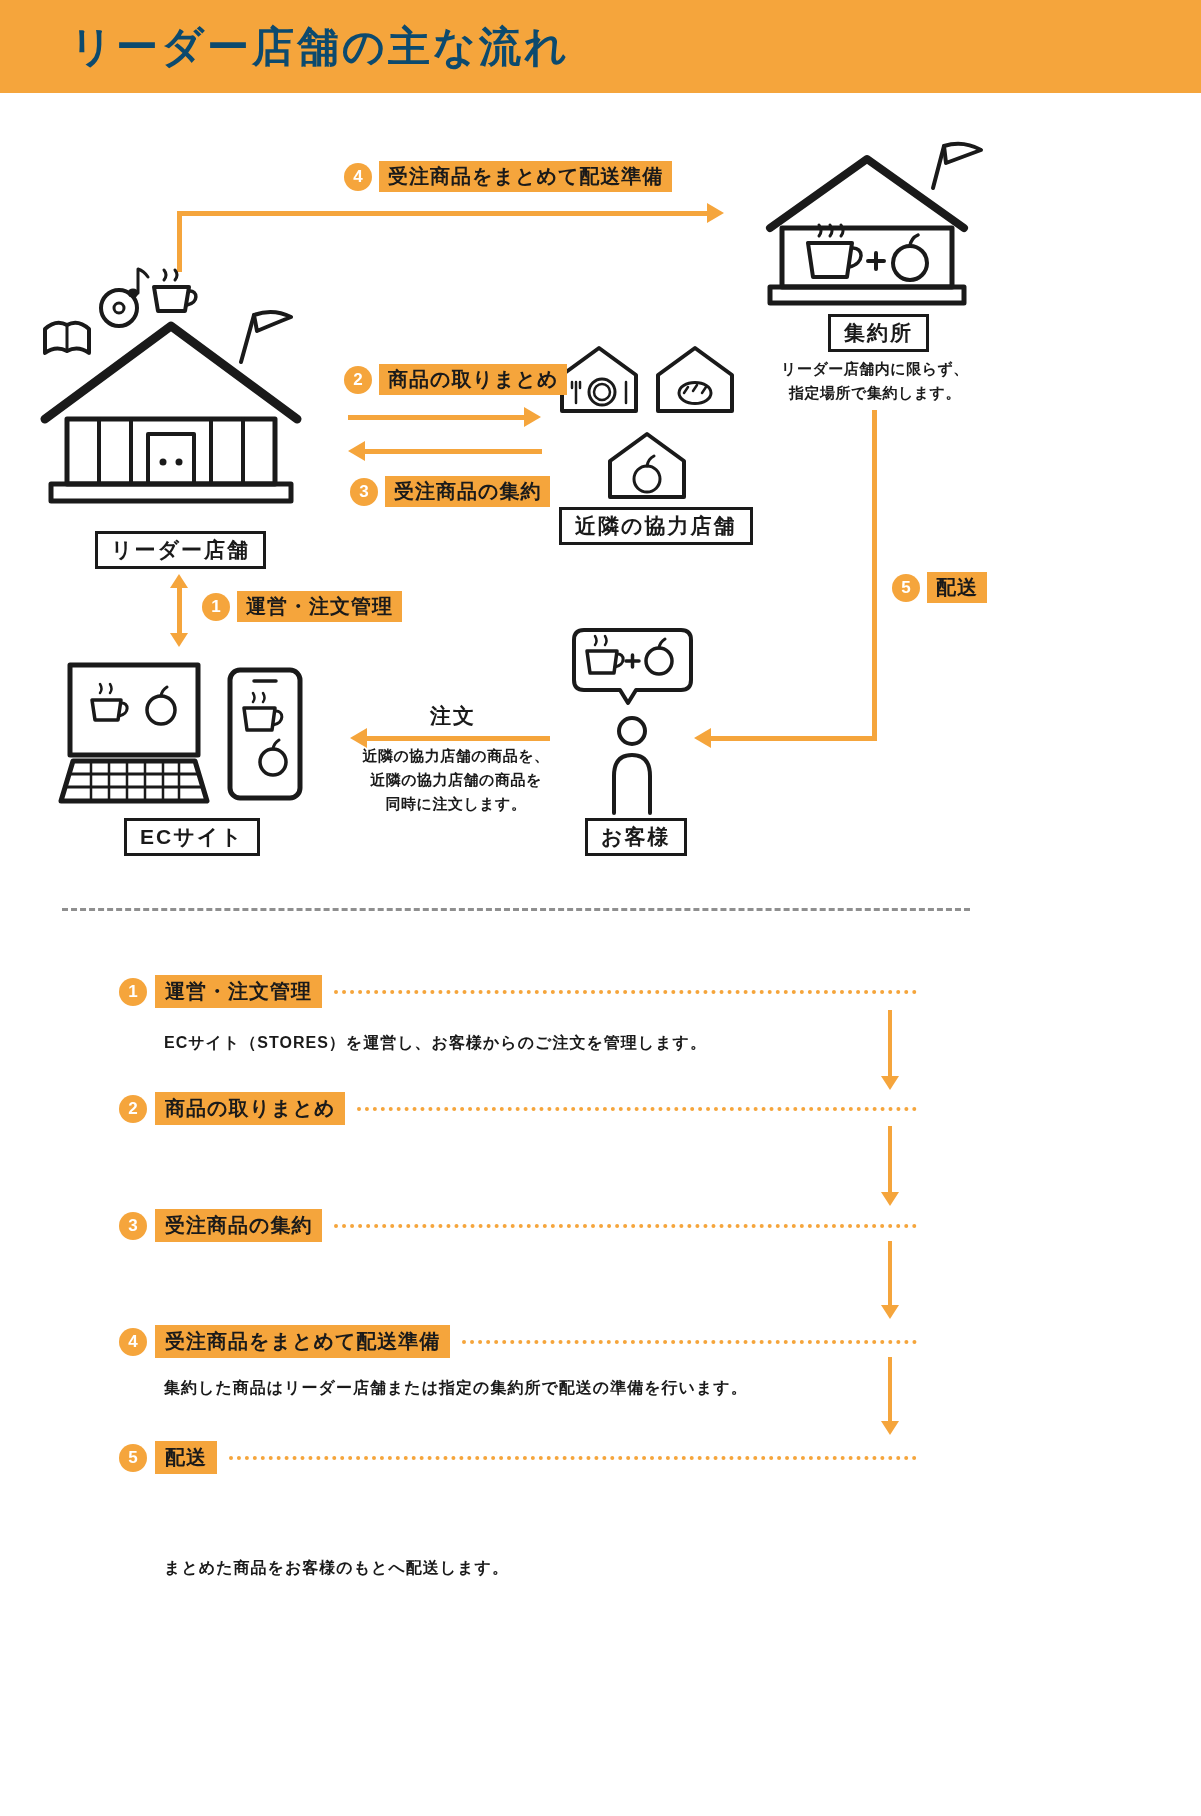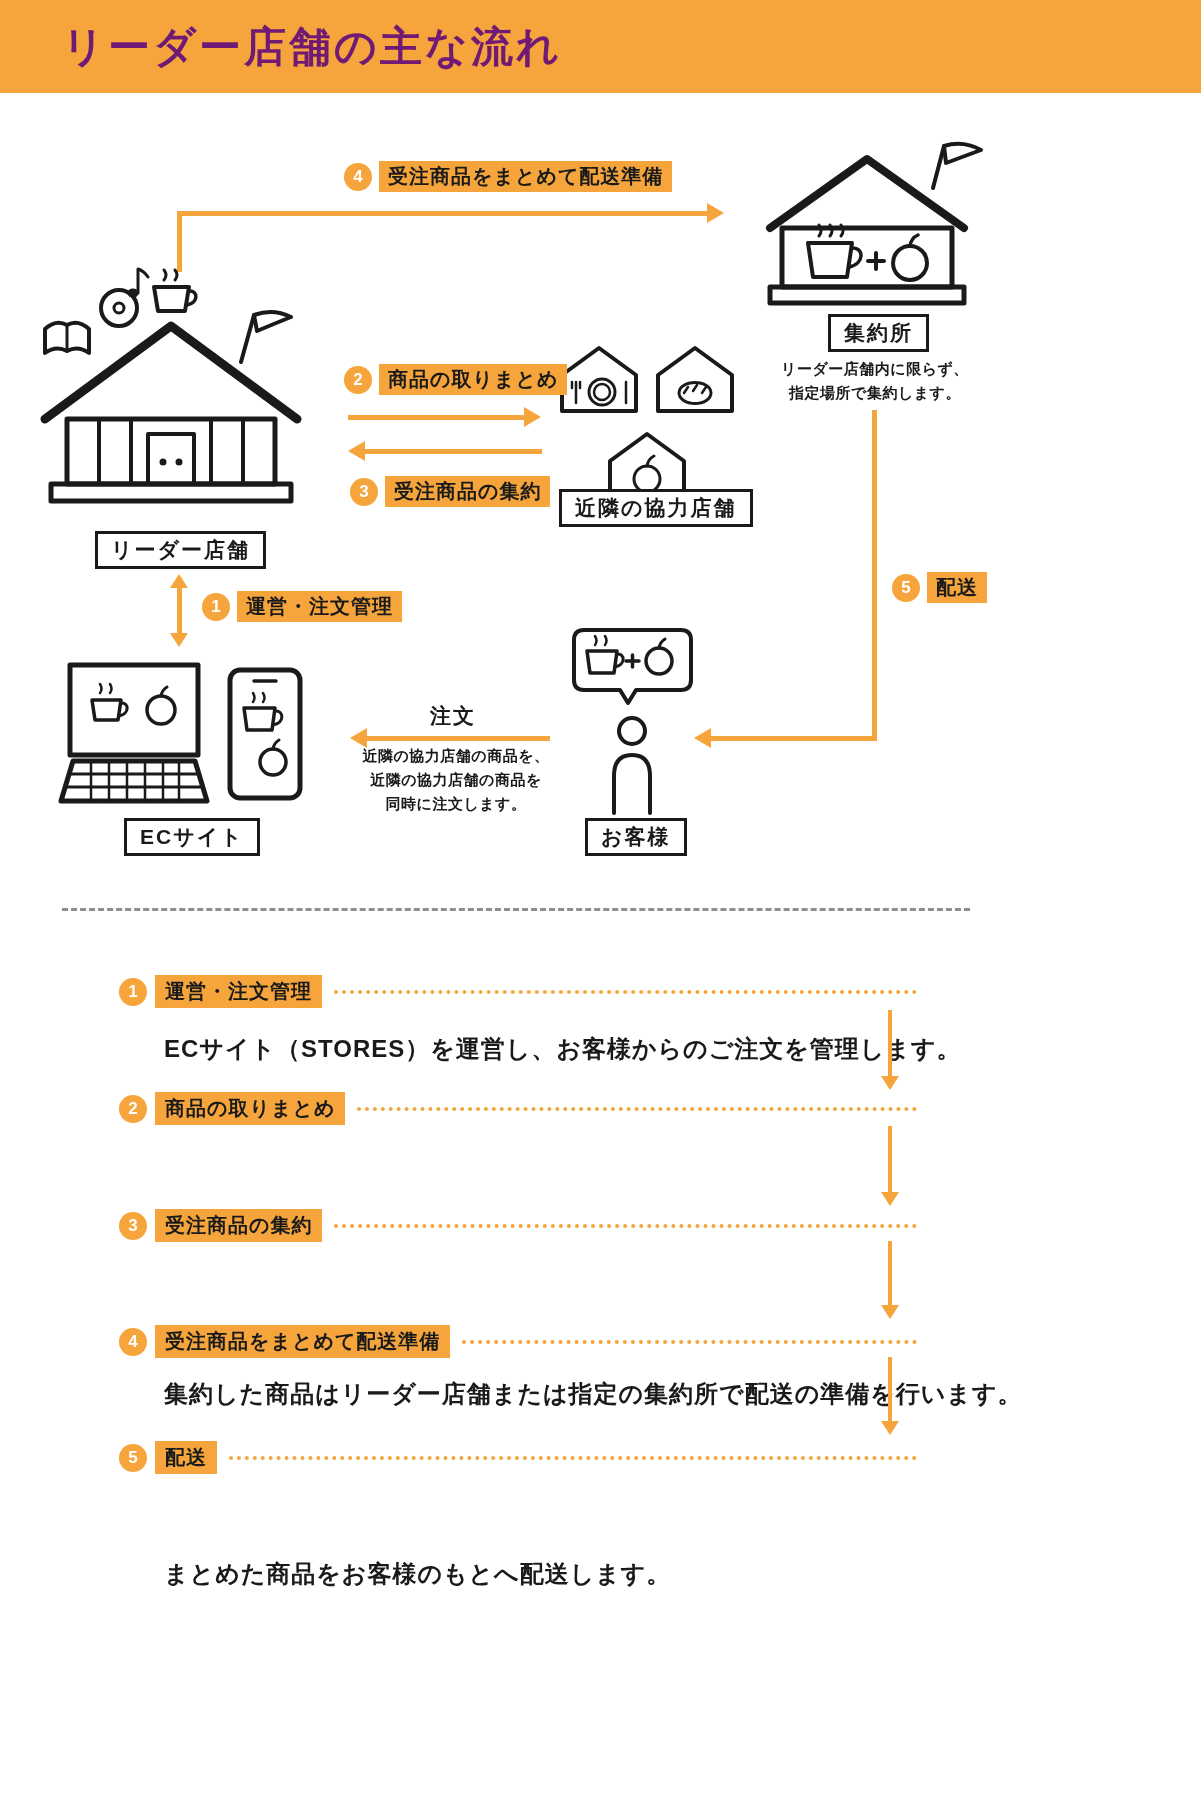--- a/index.html
+++ b/index.html
@@ -6,21 +6,21 @@
     --accent:#F5A53C;
     --ink:#1a1a1a;
     --divider:#8f8f8f;
   }
   *{box-sizing:border-box;margin:0;padding:0;}
   body{background:#fff;font-family:"Liberation Sans","DejaVu Sans",sans-serif;color:var(--ink);}
   .page{position:relative;width:1201px;height:1816px;background:#fff;overflow:hidden;}
 
   
   .header{position:absolute;left:0;top:0;width:1201px;height:93px;background:var(--accent);display:flex;align-items:center;}
-  .header-title{font-size:42px;font-weight:bold;color:#701a75;padding-left:62px;letter-spacing:3px;white-space:nowrap;}
+  .header-title{font-size:42px;font-weight:bold;color:#0c4a6e;padding-left:62px;letter-spacing:3px;white-space:nowrap;margin-left:8px;}
 
   
   .node-tag{position:absolute;border:3px solid var(--ink);padding:2px 13px;font-size:21px;font-weight:bold;letter-spacing:2px;background:#fff;white-space:nowrap;}
 
   
   .flow-tag{position:absolute;display:flex;align-items:center;gap:7px;}
   .num{width:28px;height:28px;border-radius:50%;background:var(--accent);color:#fff;font-weight:bold;font-size:17px;display:flex;align-items:center;justify-content:center;flex:0 0 28px;}
   .pill{background:var(--accent);color:var(--ink);font-size:20px;font-weight:bold;padding:2px 9px;white-space:nowrap;letter-spacing:1px;}
 
   
@@ -33,21 +33,21 @@
 
   .small-note{position:absolute;text-align:center;font-size:15px;font-weight:bold;line-height:1.6;letter-spacing:0.5px;}
   .order-word{position:absolute;text-align:center;font-size:21px;font-weight:bold;letter-spacing:2px;}
 
   .divider{position:absolute;left:62px;top:908px;width:908px;border-top:3px dashed var(--divider);}
 
   
   .step-row{position:absolute;left:119px;width:798px;display:flex;align-items:center;}
   .step-row .pill{margin-left:8px;font-size:20px;padding:3px 10px;}
   .dotlead{flex:1;border-top:4px dotted var(--accent);margin-left:12px;height:0;}
-  .step-desc{position:absolute;left:164px;font-size:24px;font-weight:bold;letter-spacing:1px;white-space:nowrap;}
+  .step-desc{position:absolute;left:164px;font-size:16px;font-weight:bold;letter-spacing:1px;white-space:nowrap;}
   .flow-down{position:absolute;left:881px;width:18px;display:flex;flex-direction:column;align-items:center;}
   .flow-down .bar{width:4px;background:var(--accent);}
 
   svg{position:absolute;fill:none;stroke:#1a1a1a;stroke-linecap:round;stroke-linejoin:round;}
 </style>
 </head>
 <body>
 
 <div class="page">
 
@@ -147,21 +147,21 @@
       <path d="M100,31 L137,4 L174,31 V67 H100 Z" stroke-width="4"></path>
       <ellipse cx="137" cy="49" rx="16" ry="10.5" stroke-width="3"></ellipse>
       <path d="M130,43 L126,49 M139,41 L135,47 M148,43 L144,49" stroke-width="2.5"></path>
     </g>
     <g>
       <path d="M52,117 L89,90 L126,117 V153 H52 Z" stroke-width="4"></path>
       <circle cx="89" cy="135" r="13" stroke-width="3"></circle>
       <path d="M89,122 Q90,115 96,112" stroke-width="3"></path>
     </g>
   </svg>
-  <div class="node-tag" style="left:559px;top:489px">近隣の協力店舗</div>
+  <div class="node-tag" style="left:559px;top:507px">近隣の協力店舗</div>
 
   <div class="flow-tag" style="left:344px;top:364px">
     <span class="num">2</span>
     <span class="pill">商品の取りまとめ</span>
   </div>
   <div class="hline" style="left:348px;top:415px;width:178px"></div>
   <div class="arr-right" style="left:524px;top:407px"></div>
 
   <div class="hline" style="left:364px;top:449px;width:178px"></div>
   <div class="arr-left" style="left:348px;top:441px"></div>

